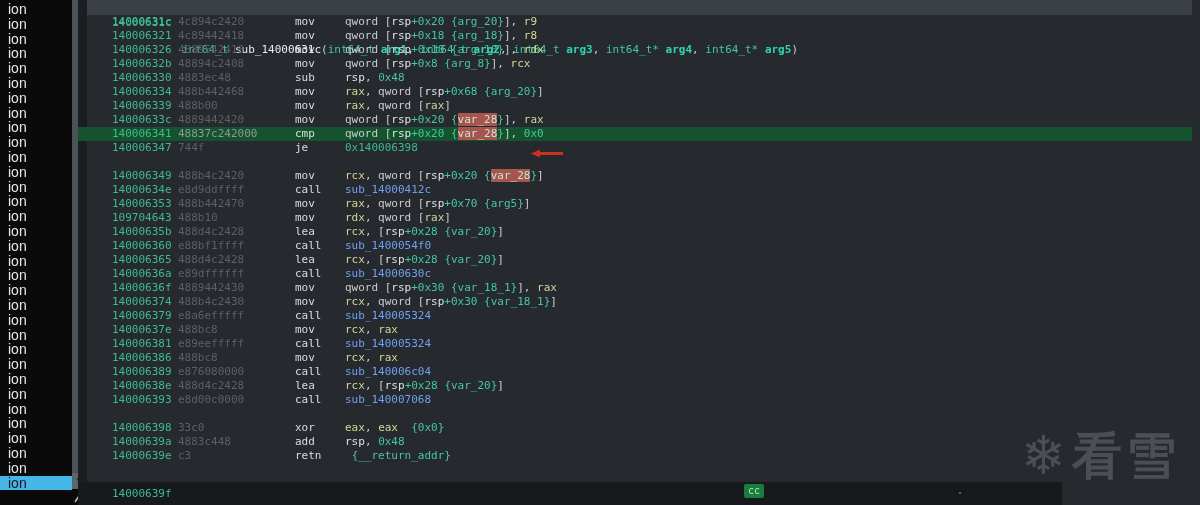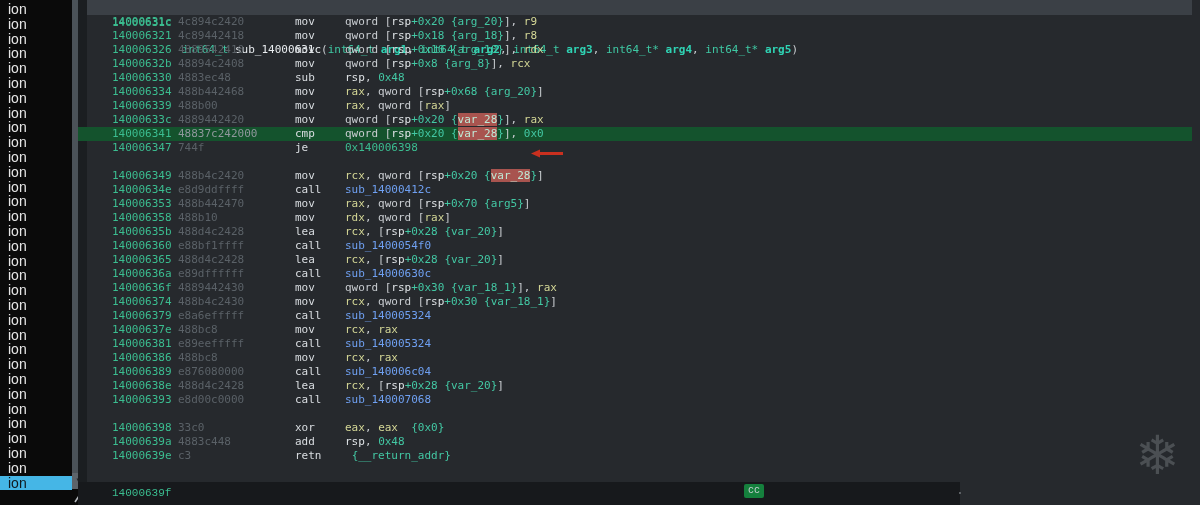--- a/index.html
+++ b/index.html
@@ -38,21 +38,21 @@
   .tk-ab{color:#2fd3b4;font-weight:bold;} 
   .tk-p{color:#c9cdd1;}            
   .tk-r{color:#d4d796;}            
   .tk-s{color:#dfe3e6;margin-top:8px;}            
   .tk-n{color:#43c8a4;}            
   .tk-v{color:#43c8a4;}            
   .tk-f{color:#6fa0f2;text-align:right;}            
   .tk-g{color:#3bbd90;}            
   .tk-hl{color:#bfe9d6;background:#a8544f;} 
   
-  .bottomband{position:absolute;left:0;top:482px;width:882px;height:23px;background:#17191c;font-family:Liberation Mono, monospace;}
+  .bottomband{position:absolute;left:0;top:482px;width:984px;height:23px;background:#17191c;}
   .next-addr{position:absolute;left:34px;top:5px;font-size:11px;color:#3bbd90;}
   .cc-badge{position:absolute;left:666px;top:2px;padding:1px 4px;background:#15803d;
             color:#ccd0d4;font-size:10px;border-radius:2px;line-height:12px;}
   .dot{position:absolute;left:881px;top:10px;width:2px;height:2px;background:#5c6064;}
   
   .red-arrow{position:absolute;left:453px;top:149px;width:32px;height:9px;}
   .watermark{position:absolute;right:12px;bottom:22px;display:flex;align-items:center;
              gap:6px;color:#4d5256;opacity:.95;}
   .wm-flake{font-size:54px;line-height:54px;font-family:"DejaVu Sans",sans-serif;}
   .wm-text{font-size:50px;line-height:54px;font-weight:bold;letter-spacing:4px;
@@ -125,21 +125,21 @@
         <div class="row"><span class="a">140006330</span><span class="b">4883ec48</span><span class="m">sub</span><span class="o"><span class="tk-s">rsp</span><span class="tk-p">, </span><span class="tk-n">0x48</span></span></div>
         <div class="row"><span class="a">140006334</span><span class="b">488b442468</span><span class="m">mov</span><span class="o"><span class="tk-r">rax</span><span class="tk-p">, qword [</span><span class="tk-s">rsp</span><span class="tk-n">+0x68</span><span class="tk-p"> </span><span class="tk-v">{arg_20}</span><span class="tk-p">]</span></span></div>
         <div class="row"><span class="a">140006339</span><span class="b">488b00</span><span class="m">mov</span><span class="o"><span class="tk-r">rax</span><span class="tk-p">, qword [</span><span class="tk-r">rax</span><span class="tk-p">]</span></span></div>
         <div class="row"><span class="a">14000633c</span><span class="b">4889442420</span><span class="m">mov</span><span class="o"><span class="tk-p">qword [</span><span class="tk-s">rsp</span><span class="tk-n">+0x20</span><span class="tk-p"> </span><span class="tk-v">{</span><span class="tk-hl">var_28</span><span class="tk-v">}</span><span class="tk-p">], </span><span class="tk-r">rax</span></span></div>
         <div class="row sel"><span class="a">140006341</span><span class="b">48837c242000</span><span class="m">cmp</span><span class="o"><span class="tk-p">qword [</span><span class="tk-s">rsp</span><span class="tk-n">+0x20</span><span class="tk-p"> </span><span class="tk-v">{</span><span class="tk-hl">var_28</span><span class="tk-v">}</span><span class="tk-p">], </span><span class="tk-n">0x0</span></span></div>
         <div class="row"><span class="a">140006347</span><span class="b">744f</span><span class="m">je</span><span class="o"><span class="tk-g">0x140006398</span></span></div>
         <div class="row"></div>
         <div class="row"><span class="a">140006349</span><span class="b">488b4c2420</span><span class="m">mov</span><span class="o"><span class="tk-r">rcx</span><span class="tk-p">, qword [</span><span class="tk-s">rsp</span><span class="tk-n">+0x20</span><span class="tk-p"> </span><span class="tk-v">{</span><span class="tk-hl">var_28</span><span class="tk-v">}</span><span class="tk-p">]</span></span></div>
         <div class="row"><span class="a">14000634e</span><span class="b">e8d9ddffff</span><span class="m">call</span><span class="o"><span class="tk-f">sub_14000412c</span></span></div>
         <div class="row"><span class="a">140006353</span><span class="b">488b442470</span><span class="m">mov</span><span class="o"><span class="tk-r">rax</span><span class="tk-p">, qword [</span><span class="tk-s">rsp</span><span class="tk-n">+0x70</span><span class="tk-p"> </span><span class="tk-v">{arg5}</span><span class="tk-p">]</span></span></div>
-        <div class="row"><span class="a">140006358</span><span class="b">488b10</span><span class="m">mov</span><span class="o"><span class="tk-r">rdx</span><span class="tk-p">, qword [</span><span class="tk-r">rax</span><span class="tk-p">]</span></span></div>
+        <div class="row"><span class="a">109704643</span><span class="b">488b10</span><span class="m">mov</span><span class="o"><span class="tk-r">rdx</span><span class="tk-p">, qword [</span><span class="tk-r">rax</span><span class="tk-p">]</span></span></div>
         <div class="row"><span class="a">14000635b</span><span class="b">488d4c2428</span><span class="m">lea</span><span class="o"><span class="tk-r">rcx</span><span class="tk-p">, [</span><span class="tk-s">rsp</span><span class="tk-n">+0x28</span><span class="tk-p"> </span><span class="tk-v">{var_20}</span><span class="tk-p">]</span></span></div>
         <div class="row"><span class="a">140006360</span><span class="b">e88bf1ffff</span><span class="m">call</span><span class="o"><span class="tk-f">sub_1400054f0</span></span></div>
         <div class="row"><span class="a">140006365</span><span class="b">488d4c2428</span><span class="m">lea</span><span class="o"><span class="tk-r">rcx</span><span class="tk-p">, [</span><span class="tk-s">rsp</span><span class="tk-n">+0x28</span><span class="tk-p"> </span><span class="tk-v">{var_20}</span><span class="tk-p">]</span></span></div>
         <div class="row"><span class="a">14000636a</span><span class="b">e89dffffff</span><span class="m">call</span><span class="o"><span class="tk-f">sub_14000630c</span></span></div>
         <div class="row"><span class="a">14000636f</span><span class="b">4889442430</span><span class="m">mov</span><span class="o"><span class="tk-p">qword [</span><span class="tk-s">rsp</span><span class="tk-n">+0x30</span><span class="tk-p"> </span><span class="tk-v">{var_18_1}</span><span class="tk-p">], </span><span class="tk-r">rax</span></span></div>
         <div class="row"><span class="a">140006374</span><span class="b">488b4c2430</span><span class="m">mov</span><span class="o"><span class="tk-r">rcx</span><span class="tk-p">, qword [</span><span class="tk-s">rsp</span><span class="tk-n">+0x30</span><span class="tk-p"> </span><span class="tk-v">{var_18_1}</span><span class="tk-p">]</span></span></div>
         <div class="row"><span class="a">140006379</span><span class="b">e8a6efffff</span><span class="m">call</span><span class="o"><span class="tk-f">sub_140005324</span></span></div>
         <div class="row"><span class="a">14000637e</span><span class="b">488bc8</span><span class="m">mov</span><span class="o"><span class="tk-r">rcx</span><span class="tk-p">, </span><span class="tk-r">rax</span></span></div>
         <div class="row"><span class="a">140006381</span><span class="b">e89eefffff</span><span class="m">call</span><span class="o"><span class="tk-f">sub_140005324</span></span></div>
         <div class="row"><span class="a">140006386</span><span class="b">488bc8</span><span class="m">mov</span><span class="o"><span class="tk-r">rcx</span><span class="tk-p">, </span><span class="tk-r">rax</span></span></div>
@@ -158,16 +158,17 @@
       <span class="dot"></span>
     </div>
 
     <svg class="red-arrow" viewBox="0 0 32 9">
       <polygon points="0,4.5 9,0.5 9,8.5" fill="#c9301f"></polygon>
       <rect x="8" y="3" width="24" height="3" fill="#c9301f"></rect>
     </svg>
 
     <div class="watermark">
       <span class="wm-flake">❄</span>
+      <span class="wm-text">看雪</span>
     </div>
   </div>
 
 </div>
 
 </body></html>

